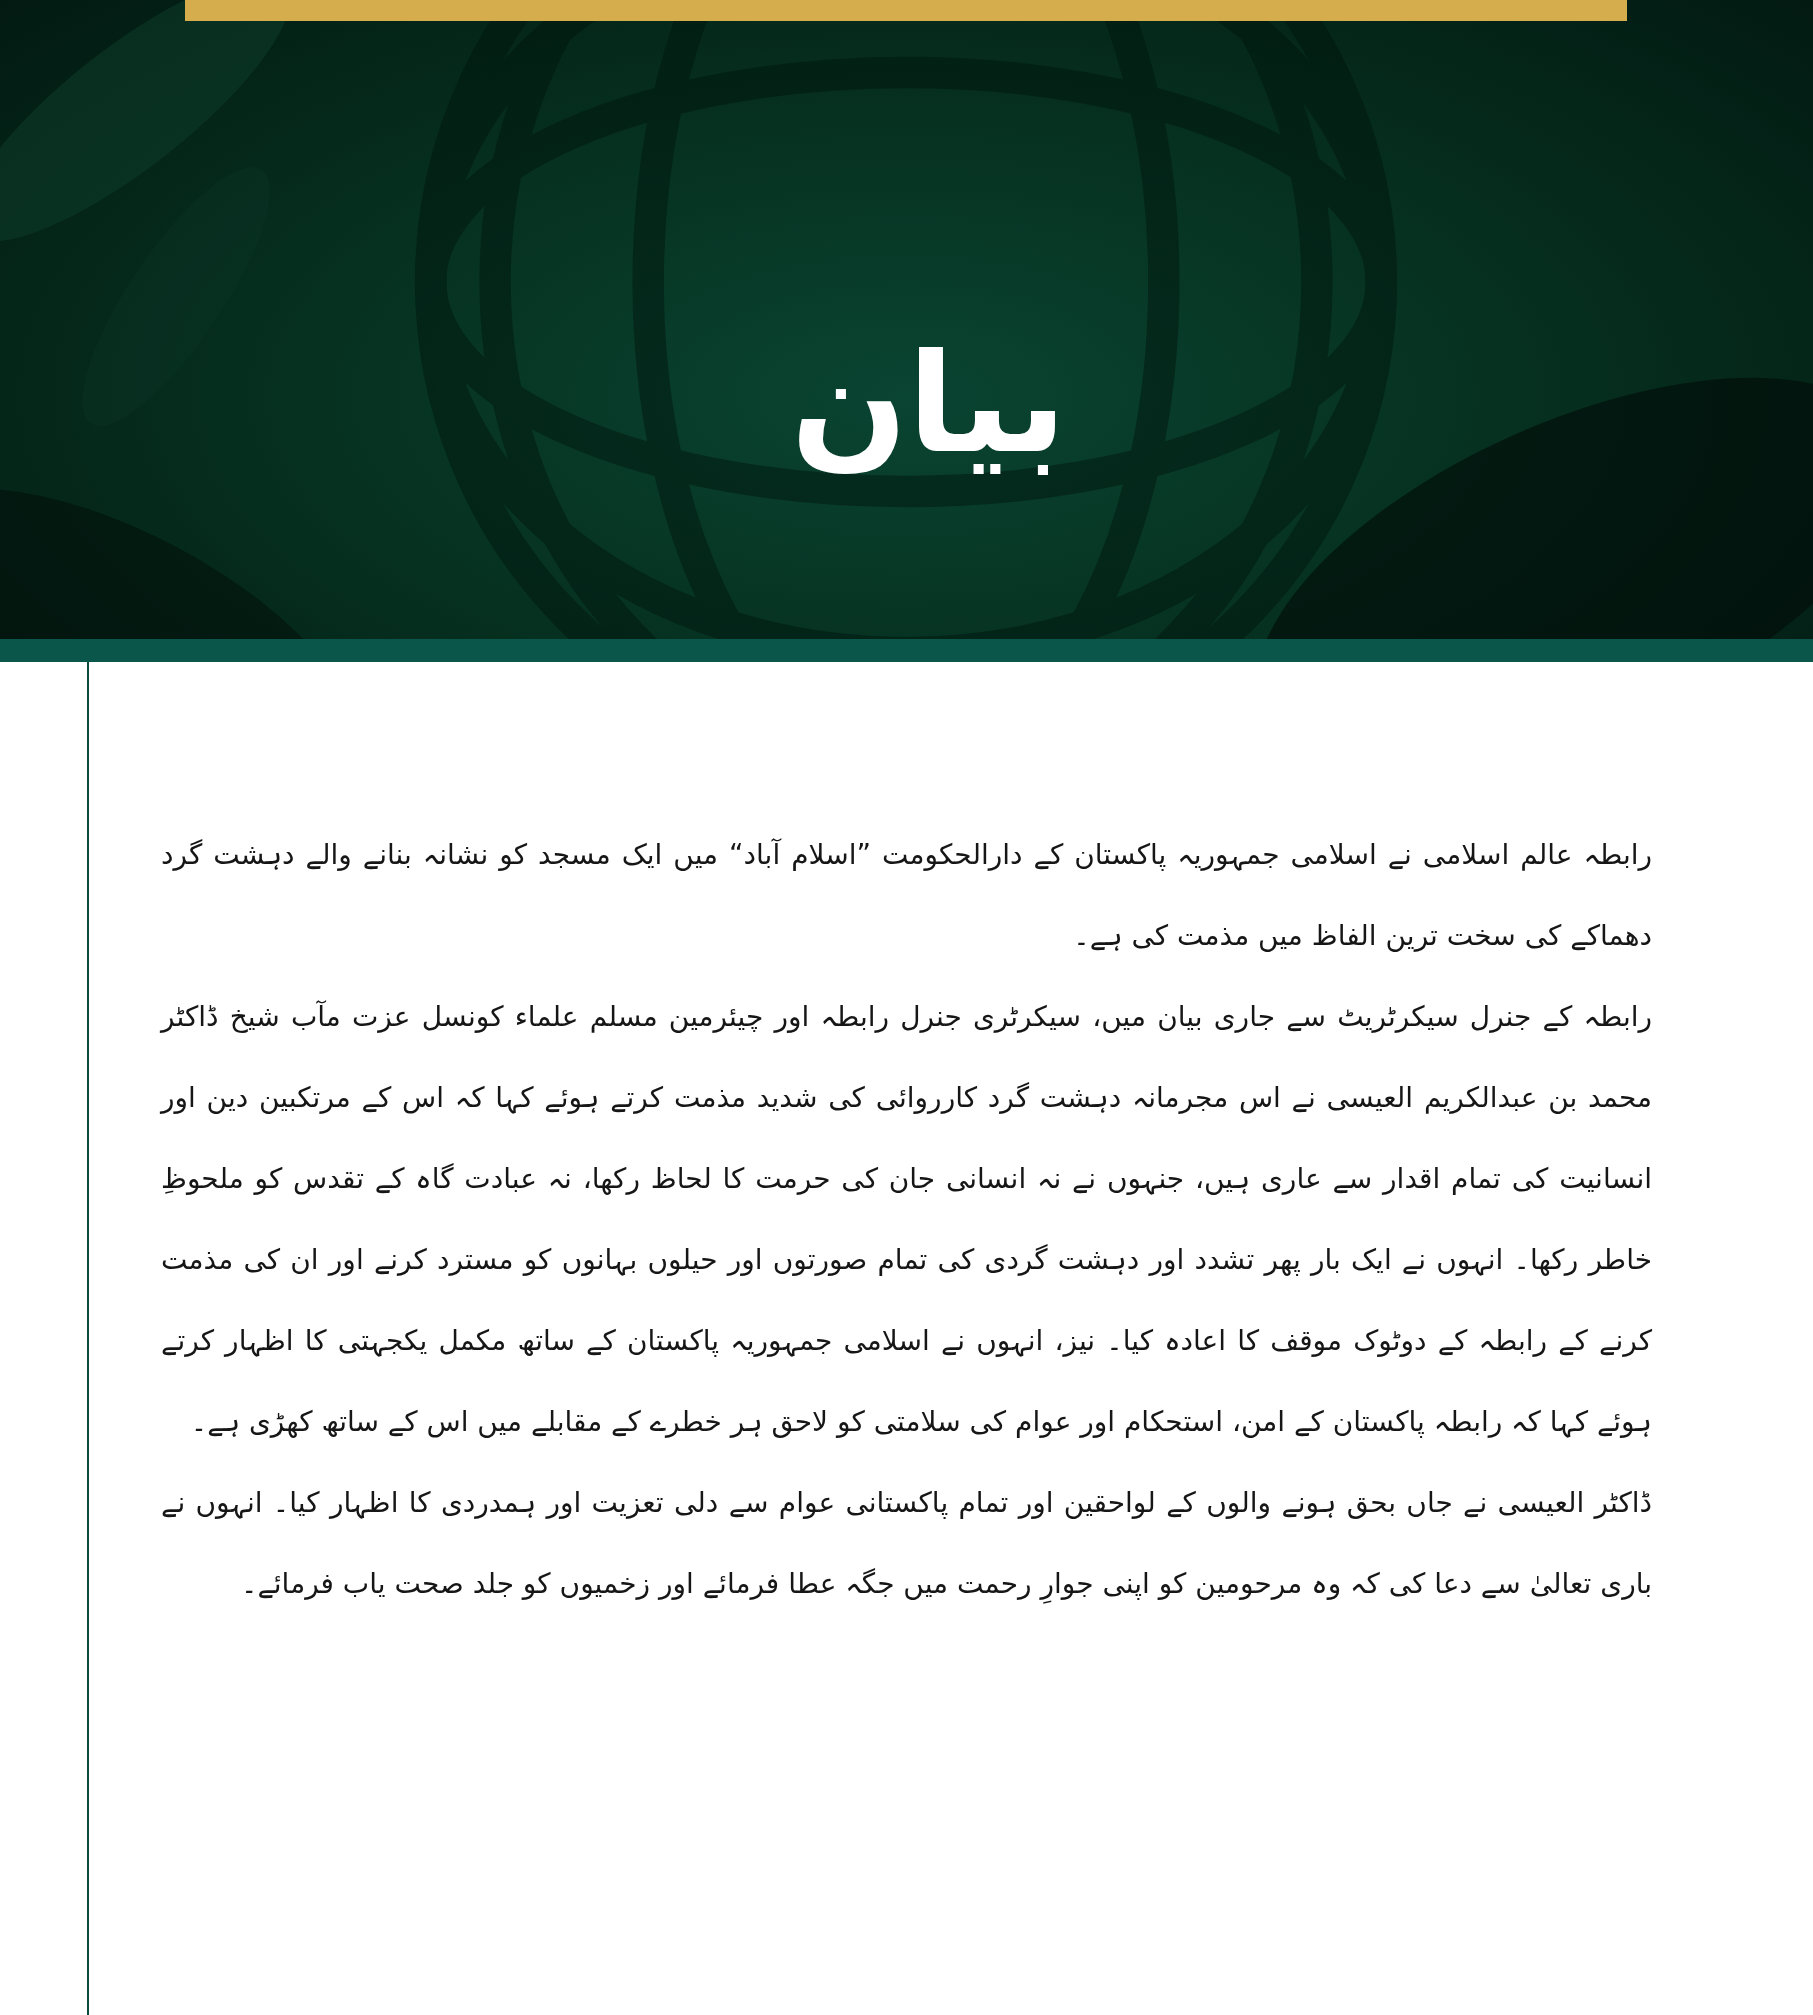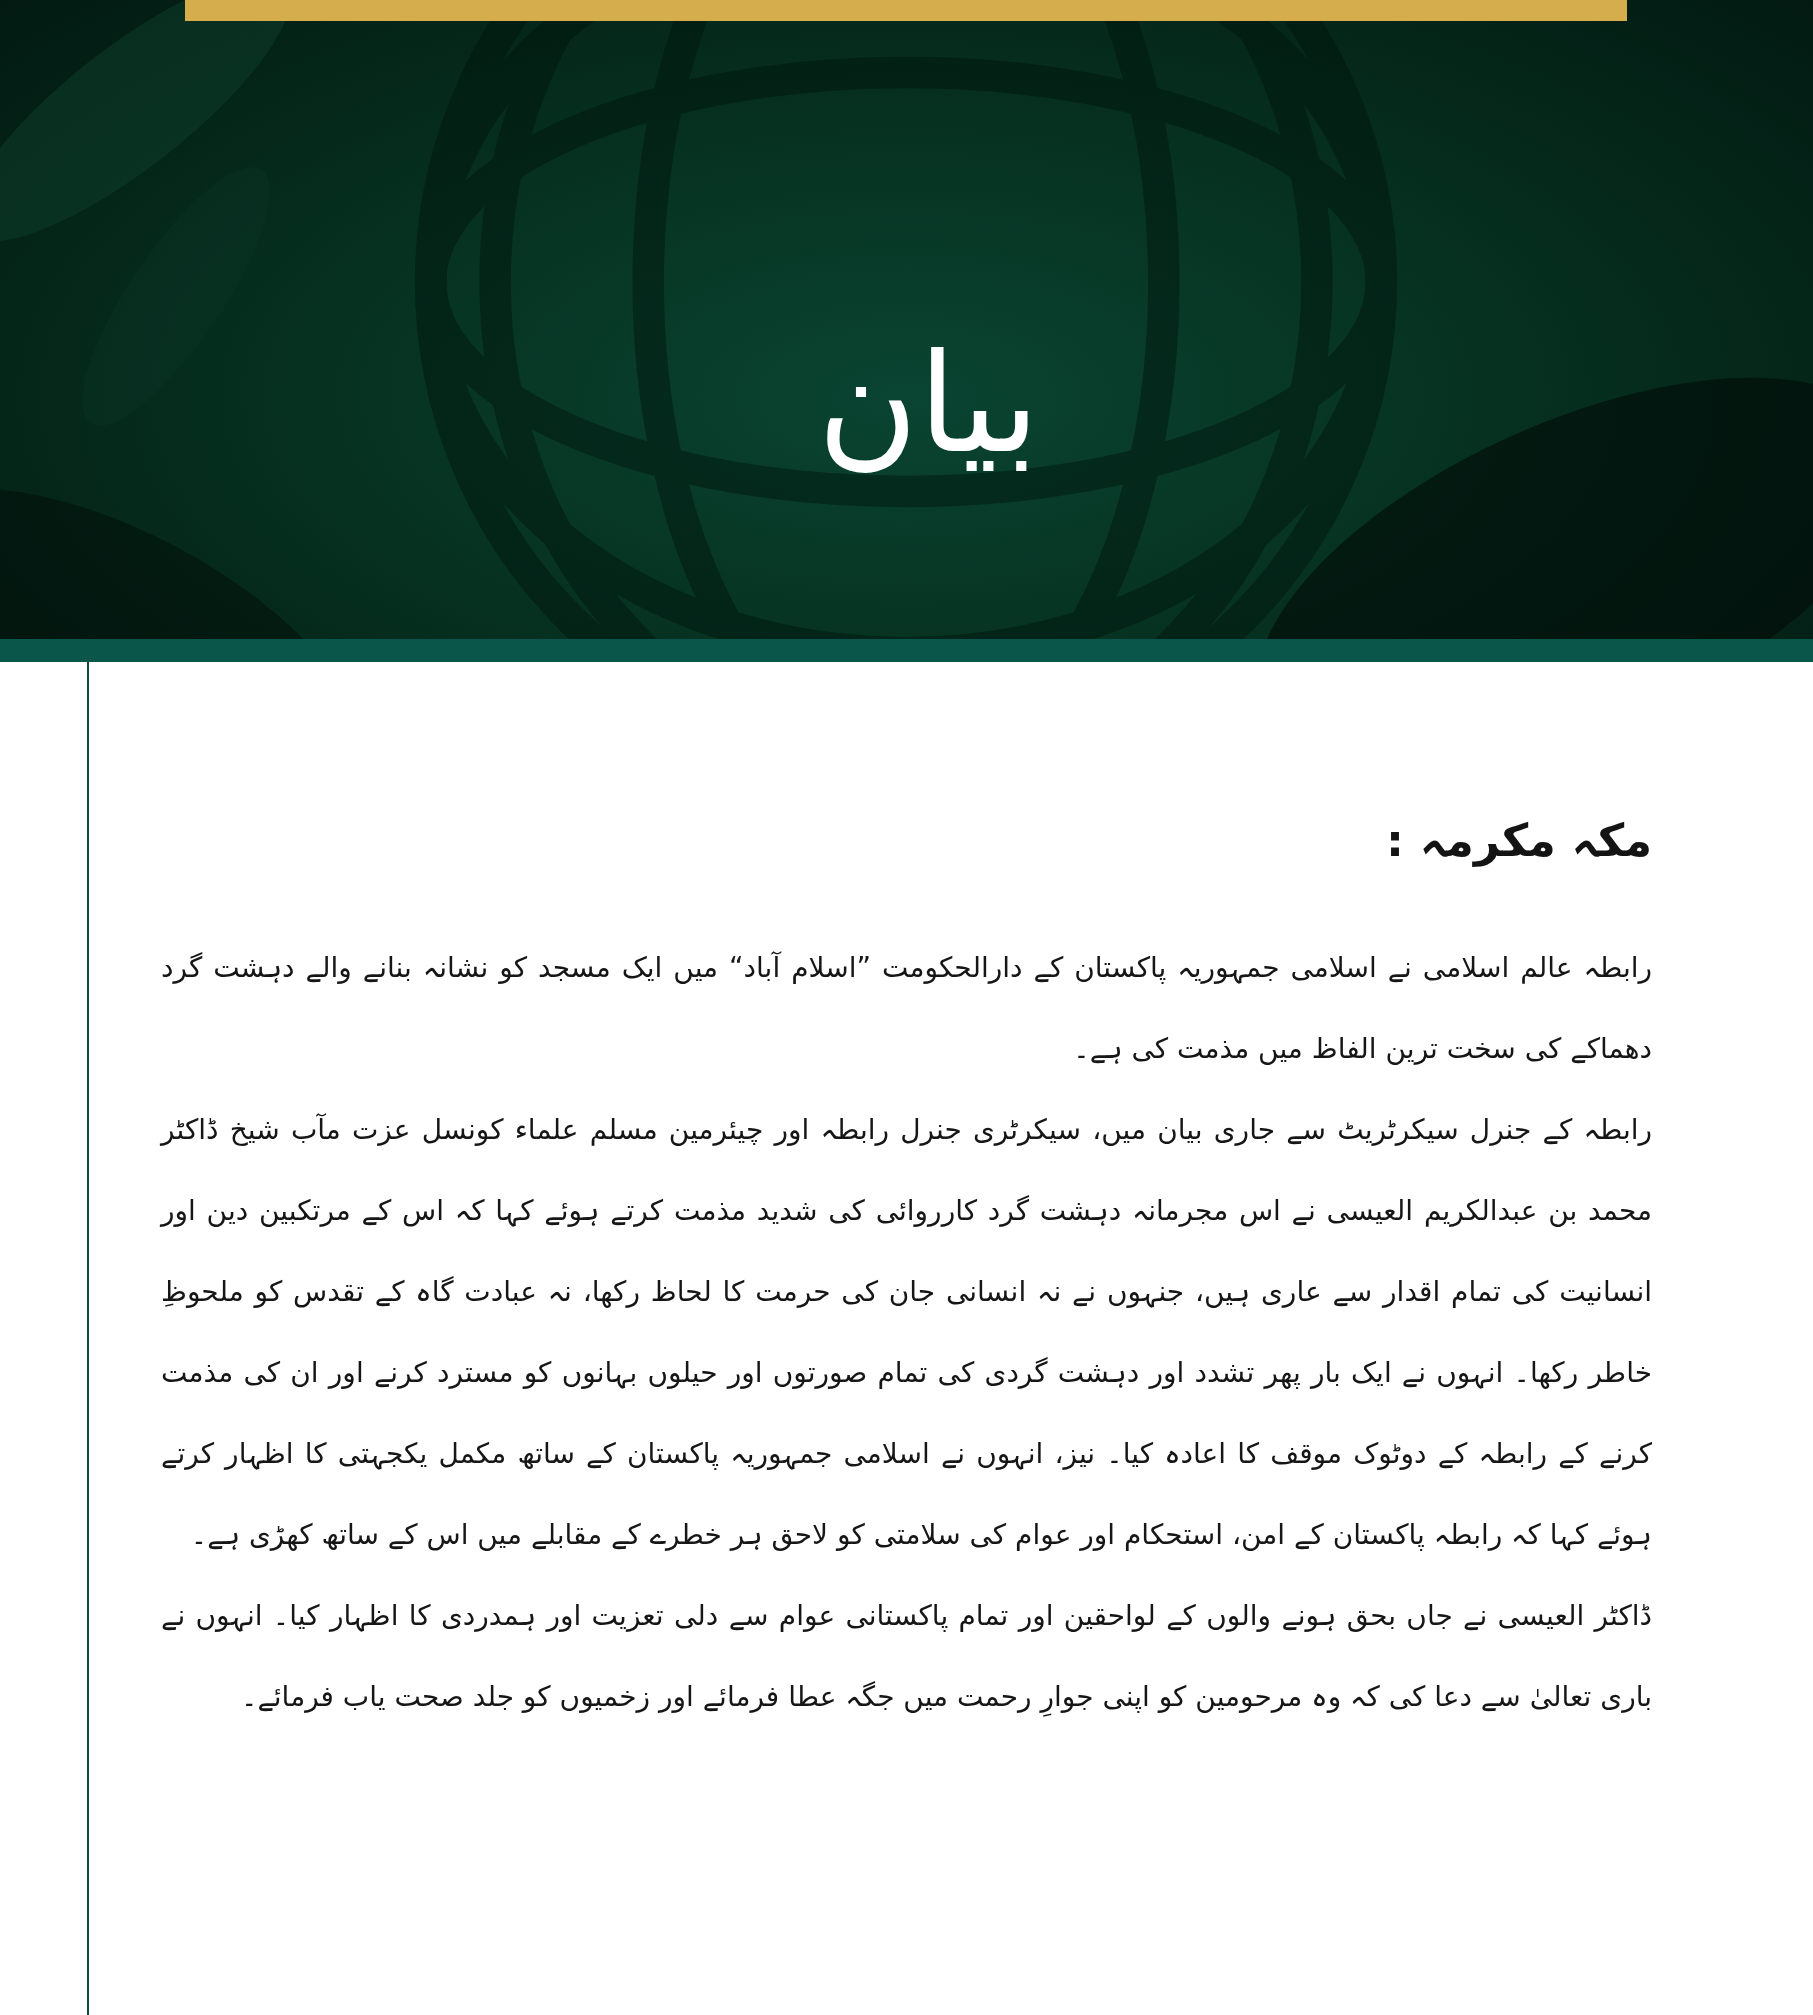--- a/index.html
+++ b/index.html
@@ -14,21 +14,21 @@
   }
   .gold-bar{position:absolute;left:186px;top:0;width:1442px;height:21.4px;background:#d5ad4d;}
   .globe-watermark{position:absolute;left:343px;top:-101px;width:1128px;height:766px;opacity:.5;}
   .leaf-blob{position:absolute;border-radius:50%;}
   .leaf-1{left:-73px;top:48px;width:403px;height:121px;background:rgba(13,62,44,.50);transform:rotate(-38deg);}
   .leaf-2{left:24px;top:250px;width:306px;height:93px;background:rgba(10,52,38,.45);transform:rotate(-56deg);}
   .leaf-3{right:-105px;bottom:-89px;width:685px;height:306px;background:rgba(1,12,8,.62);transform:rotate(-24deg);}
   .leaf-4{left:-137px;bottom:-121px;width:524px;height:226px;background:rgba(1,12,8,.5);transform:rotate(28deg);}
   .header-title{
     position:absolute;left:0;right:0;top:322px;margin:0;text-align:center;
-    color:#ffffff;font-size:137px;line-height:1.2;font-weight:normal;padding-left:45px;
+    color:#ffffff;font-size:137px;line-height:1.2;font-weight:bold;padding-left:45px;
   }
   .teal-band{position:absolute;left:0;top:639px;width:1814px;height:23px;background:#0a564a;}
   .accent-line{position:absolute;left:88px;top:662px;width:2px;height:1805px;background:#0d4a40;}
   
   .content{
     position:absolute;top:814px;right:161px;width:1491px;
     direction:rtl;color:#161616;text-align:justify;
   }
   .statement-heading{
     font-size:45px;font-weight:bold;margin:0 0 60px 0;text-align:right;color:#141414;
@@ -55,20 +55,19 @@
       </g>
     </svg>
     <div class="gold-bar"></div>
     <h1 class="header-title">بیان</h1>
   </div>
 
   <div class="teal-band"></div>
   <div class="accent-line"></div>
 
   <div class="content">
-    <h2 class="statement-heading">مکہ مکرمہ :</h2>
     <p>رابطہ عالم اسلامی نے اسلامی جمہوریہ پاکستان کے دارالحکومت ”اسلام آباد“ میں ایک مسجد کو نشانہ بنانے والے دہشت گرد دھماکے کی سخت ترین الفاظ میں مذمت کی ہے۔</p>
     <p>رابطہ کے جنرل سیکرٹریٹ سے جاری بیان میں، سیکرٹری جنرل رابطہ اور چیئرمین مسلم علماء کونسل عزت مآب شیخ ڈاکٹر محمد بن عبدالکریم العیسی نے اس مجرمانہ دہشت گرد کارروائی کی شدید مذمت کرتے ہوئے کہا کہ اس کے مرتکبین دین اور انسانیت کی تمام اقدار سے عاری ہیں، جنہوں نے نہ انسانی جان کی حرمت کا لحاظ رکھا، نہ عبادت گاہ کے تقدس کو ملحوظِ خاطر رکھا۔ انہوں نے ایک بار پھر تشدد اور دہشت گردی کی تمام صورتوں اور حیلوں بہانوں کو مسترد کرنے اور ان کی مذمت کرنے کے رابطہ کے دوٹوک موقف کا اعادہ کیا۔ نیز، انہوں نے اسلامی جمہوریہ پاکستان کے ساتھ مکمل یکجہتی کا اظہار کرتے ہوئے کہا کہ رابطہ پاکستان کے امن، استحکام اور عوام کی سلامتی کو لاحق ہر خطرے کے مقابلے میں اس کے ساتھ کھڑی ہے۔</p>
     <p>ڈاکٹر العیسی نے جاں بحق ہونے والوں کے لواحقین اور تمام پاکستانی عوام سے دلی تعزیت اور ہمدردی کا اظہار کیا۔ انہوں نے باری تعالیٰ سے دعا کی کہ وہ مرحومین کو اپنی جوارِ رحمت میں جگہ عطا فرمائے اور زخمیوں کو جلد صحت یاب فرمائے۔</p>
   </div>
 
 </div>
 
 
 </body></html>

